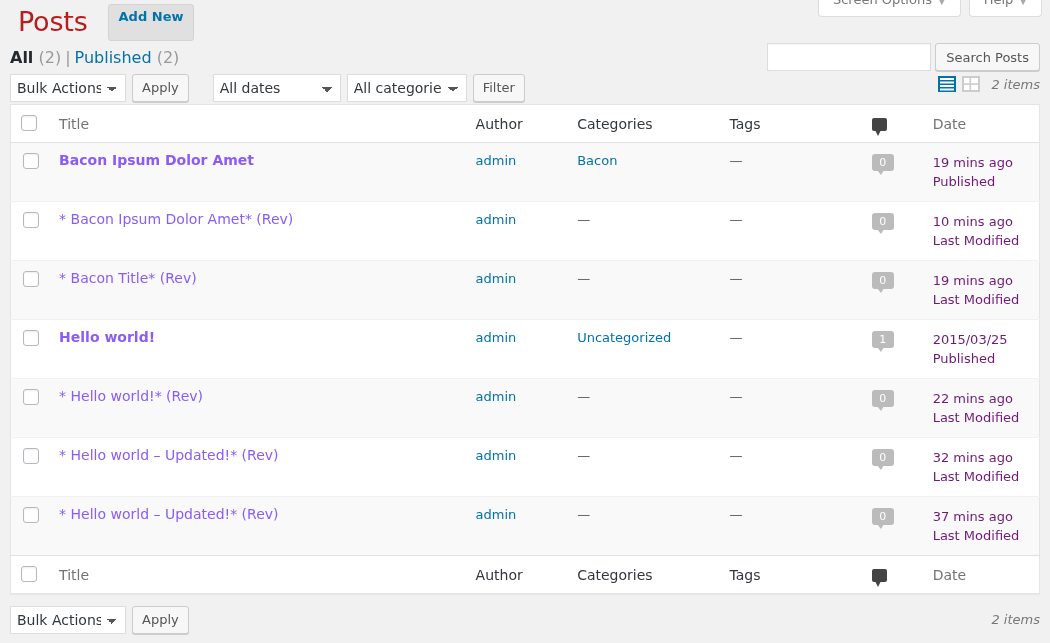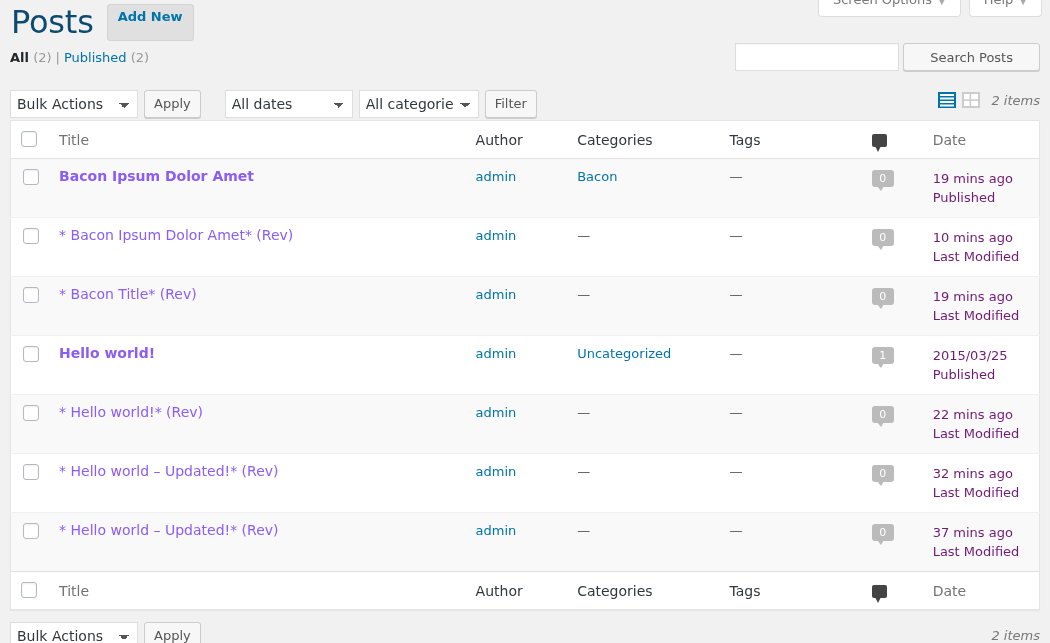--- a/index.html
+++ b/index.html
@@ -40,47 +40,47 @@
 
   .page-head {
     display: flex;
     align-items: center;
     gap: 12px;
     padding-top: 4px;
     height: 40px;
   }
   h1.page-title {
     font-family: "DejaVu Sans", "Liberation Sans", sans-serif;
-    font-size: 32px;
+    font-size: 27px;
     font-weight: 400;
-    color: #0c4a6e;
-    margin: 1px;
+    color: #b91c1c;
+    margin: 8px;
     line-height: 32px;
     letter-spacing: -0.2px;
   }
   .add-new-btn {
     background: #e0e0e0;
     border: 1px solid #d3d3d3;
     border-radius: 3px;
     color: #0073aa;
     font-size: 13px;
     font-weight: 600;
     padding: 4px 10px 15px 10px;
     line-height: 16px;
     cursor: pointer;
     text-decoration: none;
     display: inline-block;
   }
 
   
   .subsubsub {
     list-style: none;
-    margin: 8px 0 20px 0;
+    margin: 8px 0 4px 0;
     padding: 0;
-    font-size: 13px;
+    font-size: 16px;
     color: #555;
     line-height: 20px;
     float: left;
   }
   .subsubsub li { display: inline; }
   .subsubsub a { color: #0073aa; text-decoration: none; }
   .subsubsub a.current { color: #23282d; font-weight: 600; }
   .subsubsub .count { color: #999; }
   .subsubsub .sep { color: #999; padding: 0 4px; }
 
@@ -105,21 +105,21 @@
     color: #32373c;
     box-shadow: 0 1px 2px rgba(0,0,0,0.04) inset;
   }
   .search-submit {
     height: 28px;
     background: #f7f7f7;
     border: 1px solid #ccc;
     border-radius: 3px;
     color: #555;
     font-size: 13px;
-    padding: 0 26px;
+    padding: 0 10px;
     cursor: pointer;
     font-family: "DejaVu Sans", "Liberation Sans", sans-serif;
     box-shadow: 0 1px 0 #ccc;
   }
 
   
   .tablenav {
     clear: both;
     height: 32px;
     position: relative;
@@ -143,21 +143,21 @@
     cursor: pointer;
     background-image:
       linear-gradient(45deg, transparent 50%, #555 50%),
       linear-gradient(135deg, #555 50%, transparent 50%);
     background-position:
       calc(100% - 13px) 12px,
       calc(100% - 8px) 12px;
     background-size: 5px 5px, 5px 5px;
     background-repeat: no-repeat;
   }
-  select.bulk-sel { width: 128px; }
+  select.bulk-sel { width: 116px; }
   select.date-sel { width: 128px; }
   select.cat-sel  { width: 120px; }
 
   .button-secondary {
     height: 28px;
     background: #f7f7f7;
     border: 1px solid #ccc;
     border-radius: 3px;
     color: #555;
     font-size: 13px;

